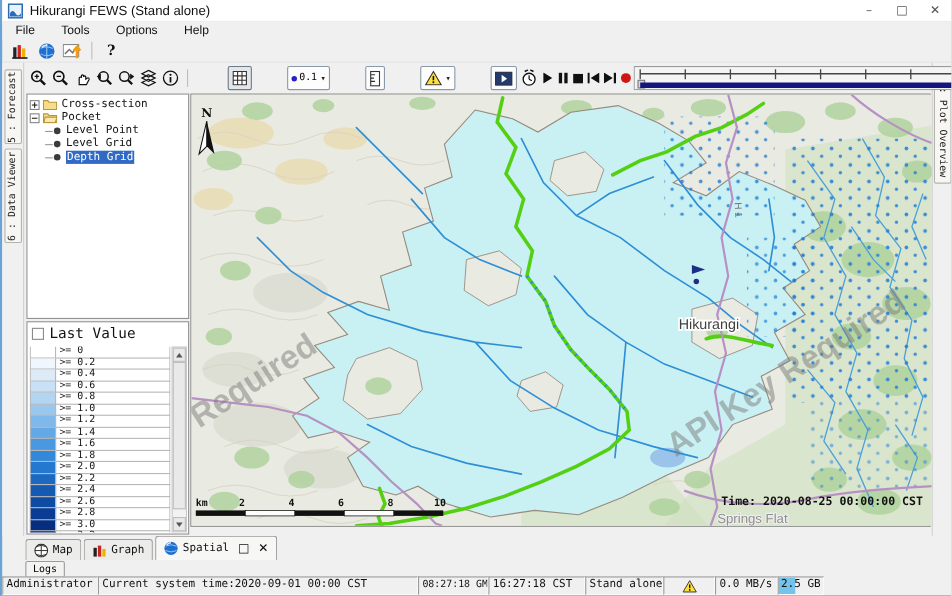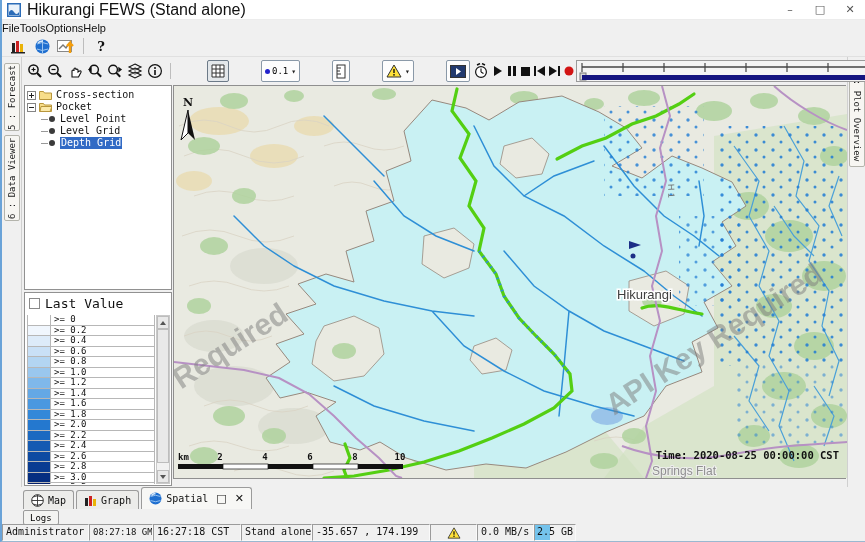--- a/index.html
+++ b/index.html
@@ -4,27 +4,27 @@
 <style>
   html,body{margin:0;padding:0;background:#d8d8d8;}
   *{box-sizing:border-box;}
   #window{position:relative;width:865px;height:542px;background:#f0f0f0;
     font-family:"Liberation Sans",sans-serif;color:#111;overflow:hidden;
     border-left:2px solid #6aa3d8;border-bottom:1px solid #9ab8d0;}
   
   .titlebar{position:absolute;top:0;left:0;right:0;height:20px;background:#fff;
     display:flex;align-items:center;border-bottom:1px solid #ececec;}
   .app-icon{width:14px;height:14px;margin:0 6px 0 5px;flex:0 0 auto;}
-  .title-text{font-size:16px;white-space:pre;}
+  .title-text{font-size:12px;white-space:pre;}
   .win-controls{margin-left:auto;display:flex;height:100%;}
   .win-btn{width:30px;height:100%;display:flex;align-items:center;justify-content:center;
     font-size:11px;color:#555;font-family:"DejaVu Sans",sans-serif;}
   
   .menubar{position:absolute;top:20px;left:0;right:0;height:16px;display:flex;align-items:center;font-size:11px;background:#f0f0f0;}
-  .menu-item{padding:0 0;height:100%;display:flex;align-items:center;}
+  .menu-item{padding:0 12px;height:100%;display:flex;align-items:center;}
   
   .toolbar1{position:absolute;top:36px;left:0;right:0;height:21px;display:flex;align-items:center;padding-left:4px;border-bottom:1px solid #e0e0e0;}
   .tb1-btn{width:24px;height:19px;display:flex;align-items:center;justify-content:center;}
   .vsep{width:1px;height:16px;background:#bdbdbd;margin:0 5px;flex:0 0 auto;}
   .help-q{font-weight:bold;font-size:13px;font-family:"DejaVu Serif",serif;}
   
   .content{position:absolute;top:57px;left:0;right:0;height:430px;background:#f0f0f0;}
   .left-strip{position:absolute;left:0;top:0;width:20px;height:100%;border-right:1px solid #d0d0d0;}
   .right-strip{position:absolute;right:0;top:0;width:18px;height:100%;border-left:1px solid #d0d0d0;}
   .vtab{position:absolute;left:2px;width:16px;background:#f7f6f2;border:1px solid #b4b4ac;border-radius:2px;
@@ -610,24 +610,24 @@
       <span class="tabglyph">□</span>
       <span class="tabglyph">✕</span>
     </div>
   </div>
   <div class="logs-row">
     <button class="logs-btn">Logs</button>
   </div>
 
   <div class="statusbar">
     <div class="status-cell" style="width:87px;">Administrator</div>
+    <div class="status-cell" style="width:291px;">Current system time:2020-09-01 00:00 CST</div>
     <div class="status-cell" style="width:64px;font-size:9px;">08:27:18 GMT</div>
     <div class="status-cell" style="width:88px;">16:27:18 CST</div>
     <div class="status-cell" style="width:71px;">Stand alone</div>
-    <div class="status-cell" style="width:118px;">-35.657 , 174.199</div>
     <div class="status-cell" style="width:47px;display:flex;align-items:center;justify-content:center;">
       <svg width="14" height="12" viewBox="0 0 16 14">
           <path d="M8,1 L15,13 H1Z" fill="#ffe13a" stroke="#333" stroke-width="1"></path>
           <rect x="7.3" y="5" width="1.4" height="4" fill="#111"></rect>
           <circle cx="8" cy="10.8" r="0.9" fill="#111"></circle>
         </svg>
     </div>
     <div class="status-cell" style="width:57px;">0.0 MB/s</div>
     <div class="status-cell" style="width:42px;padding:0 2px;">
       <span class="mem-fill"></span>

